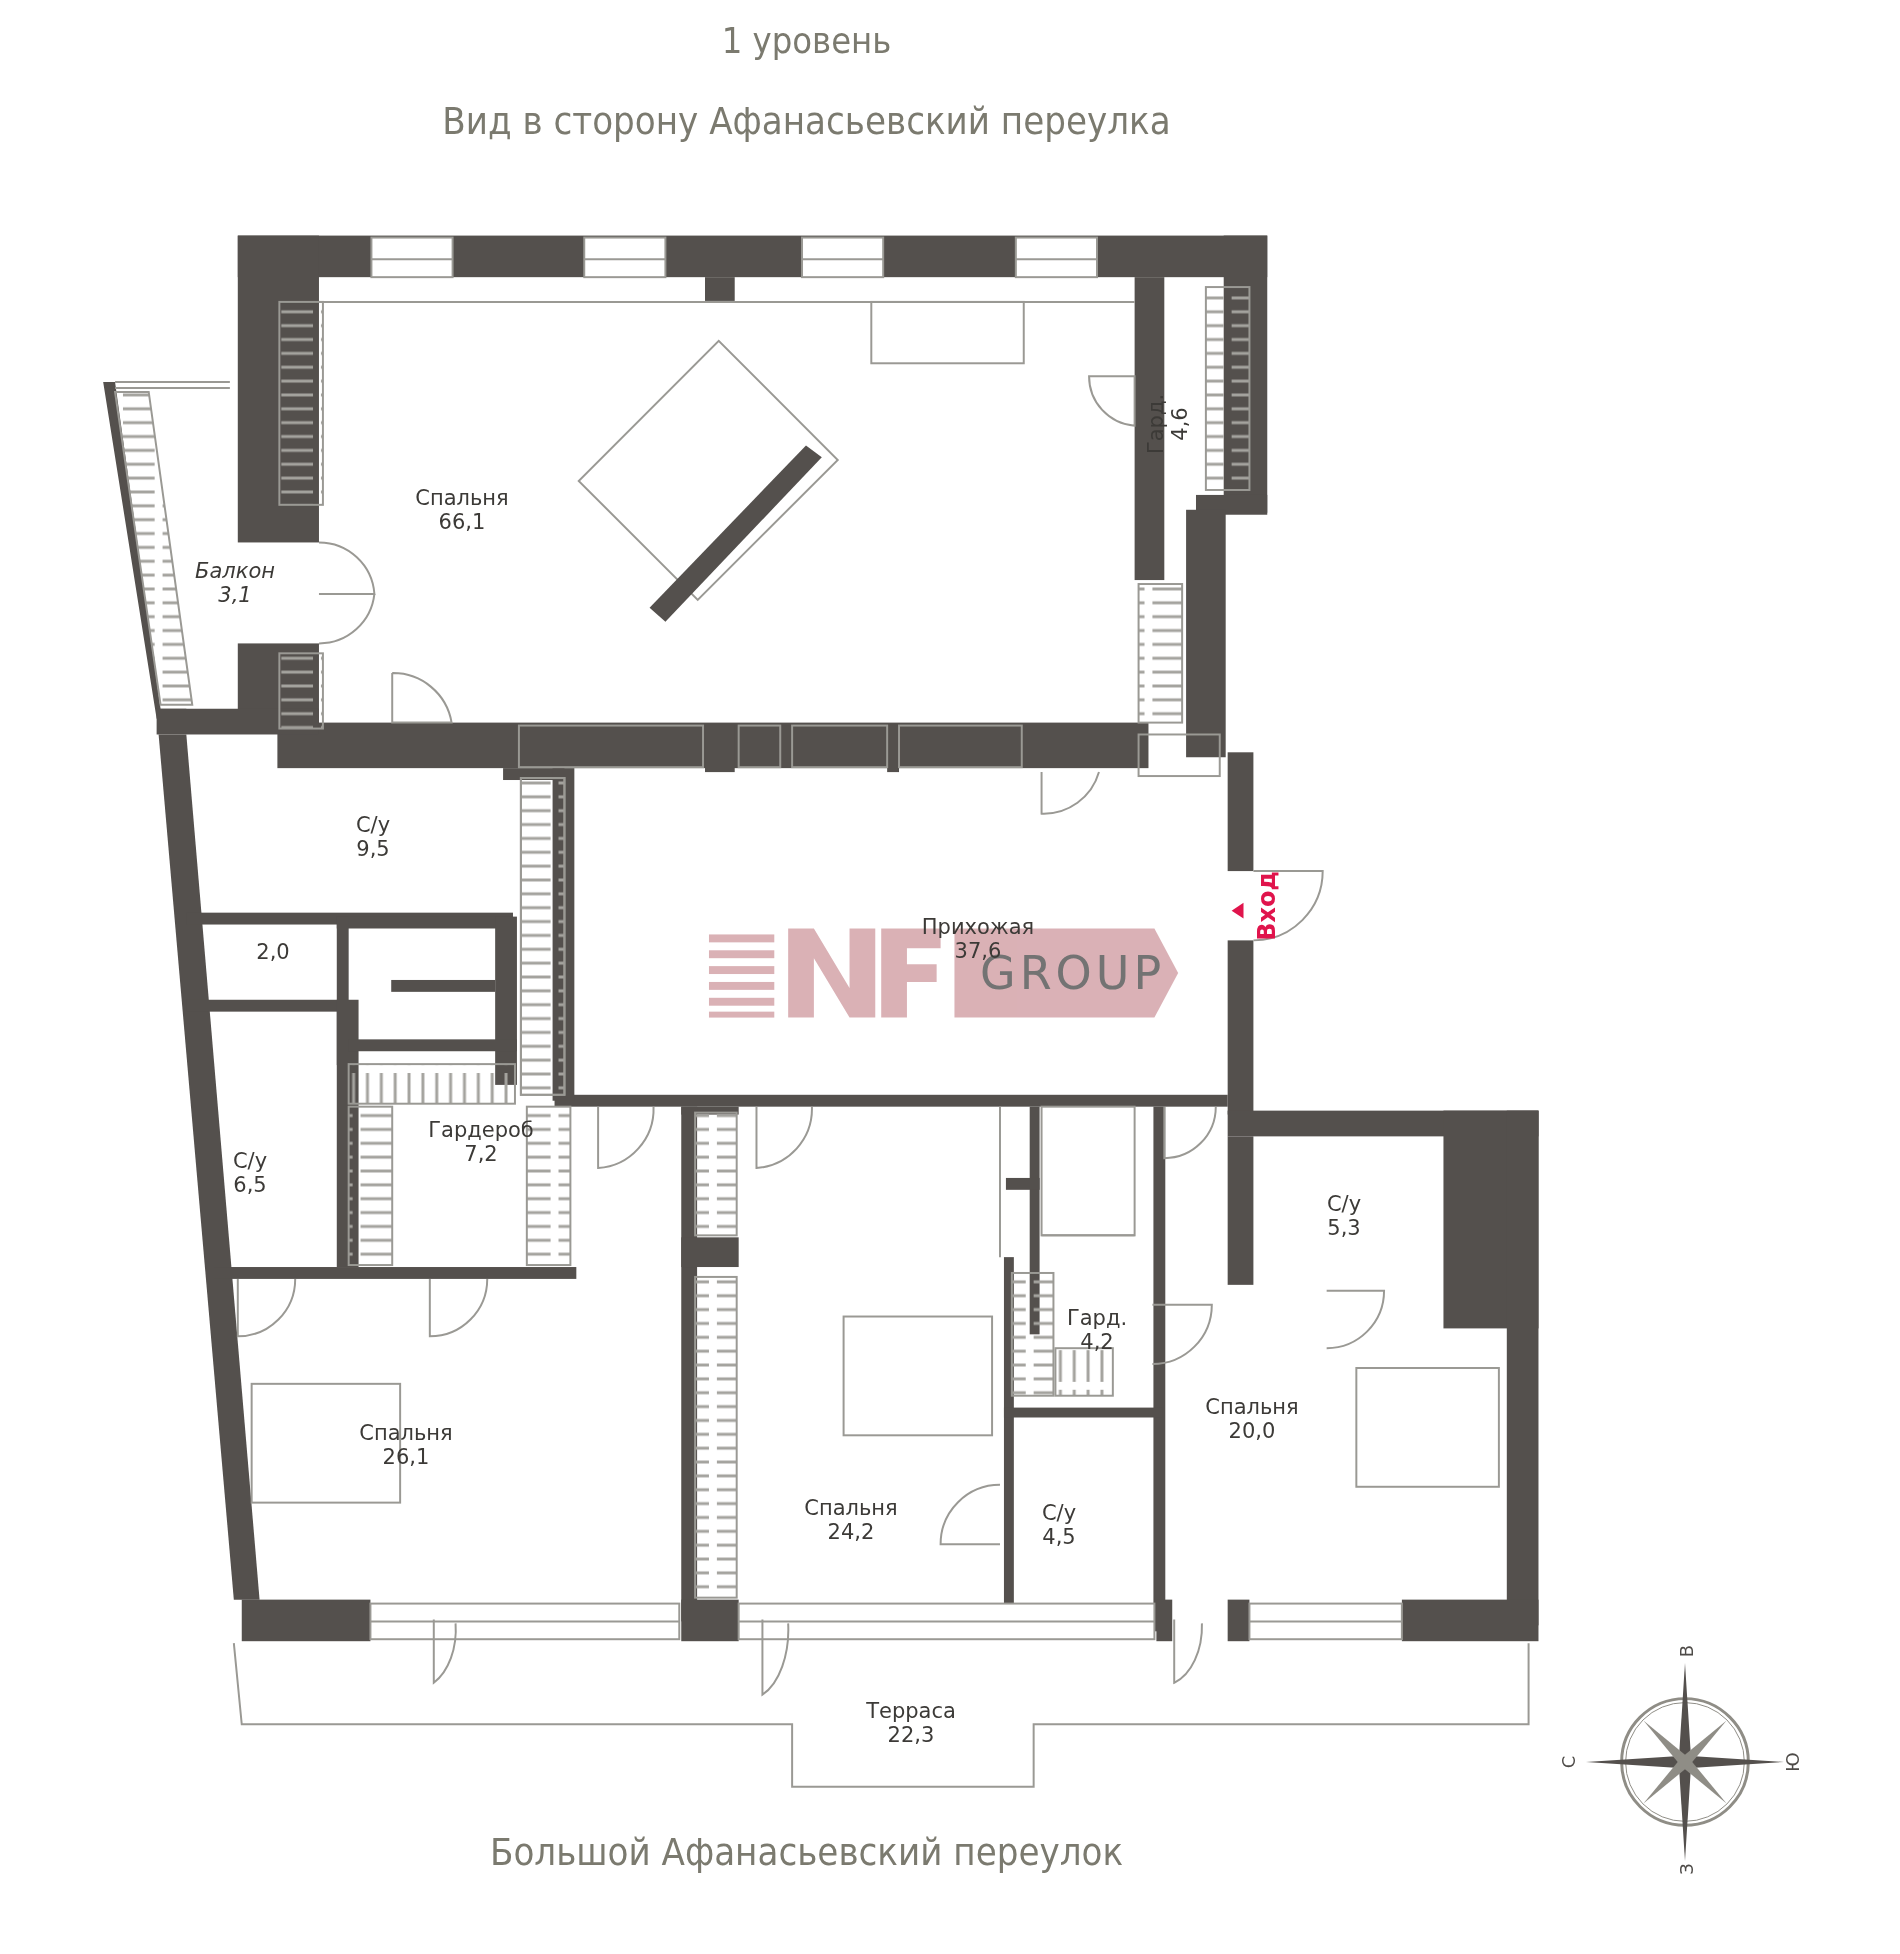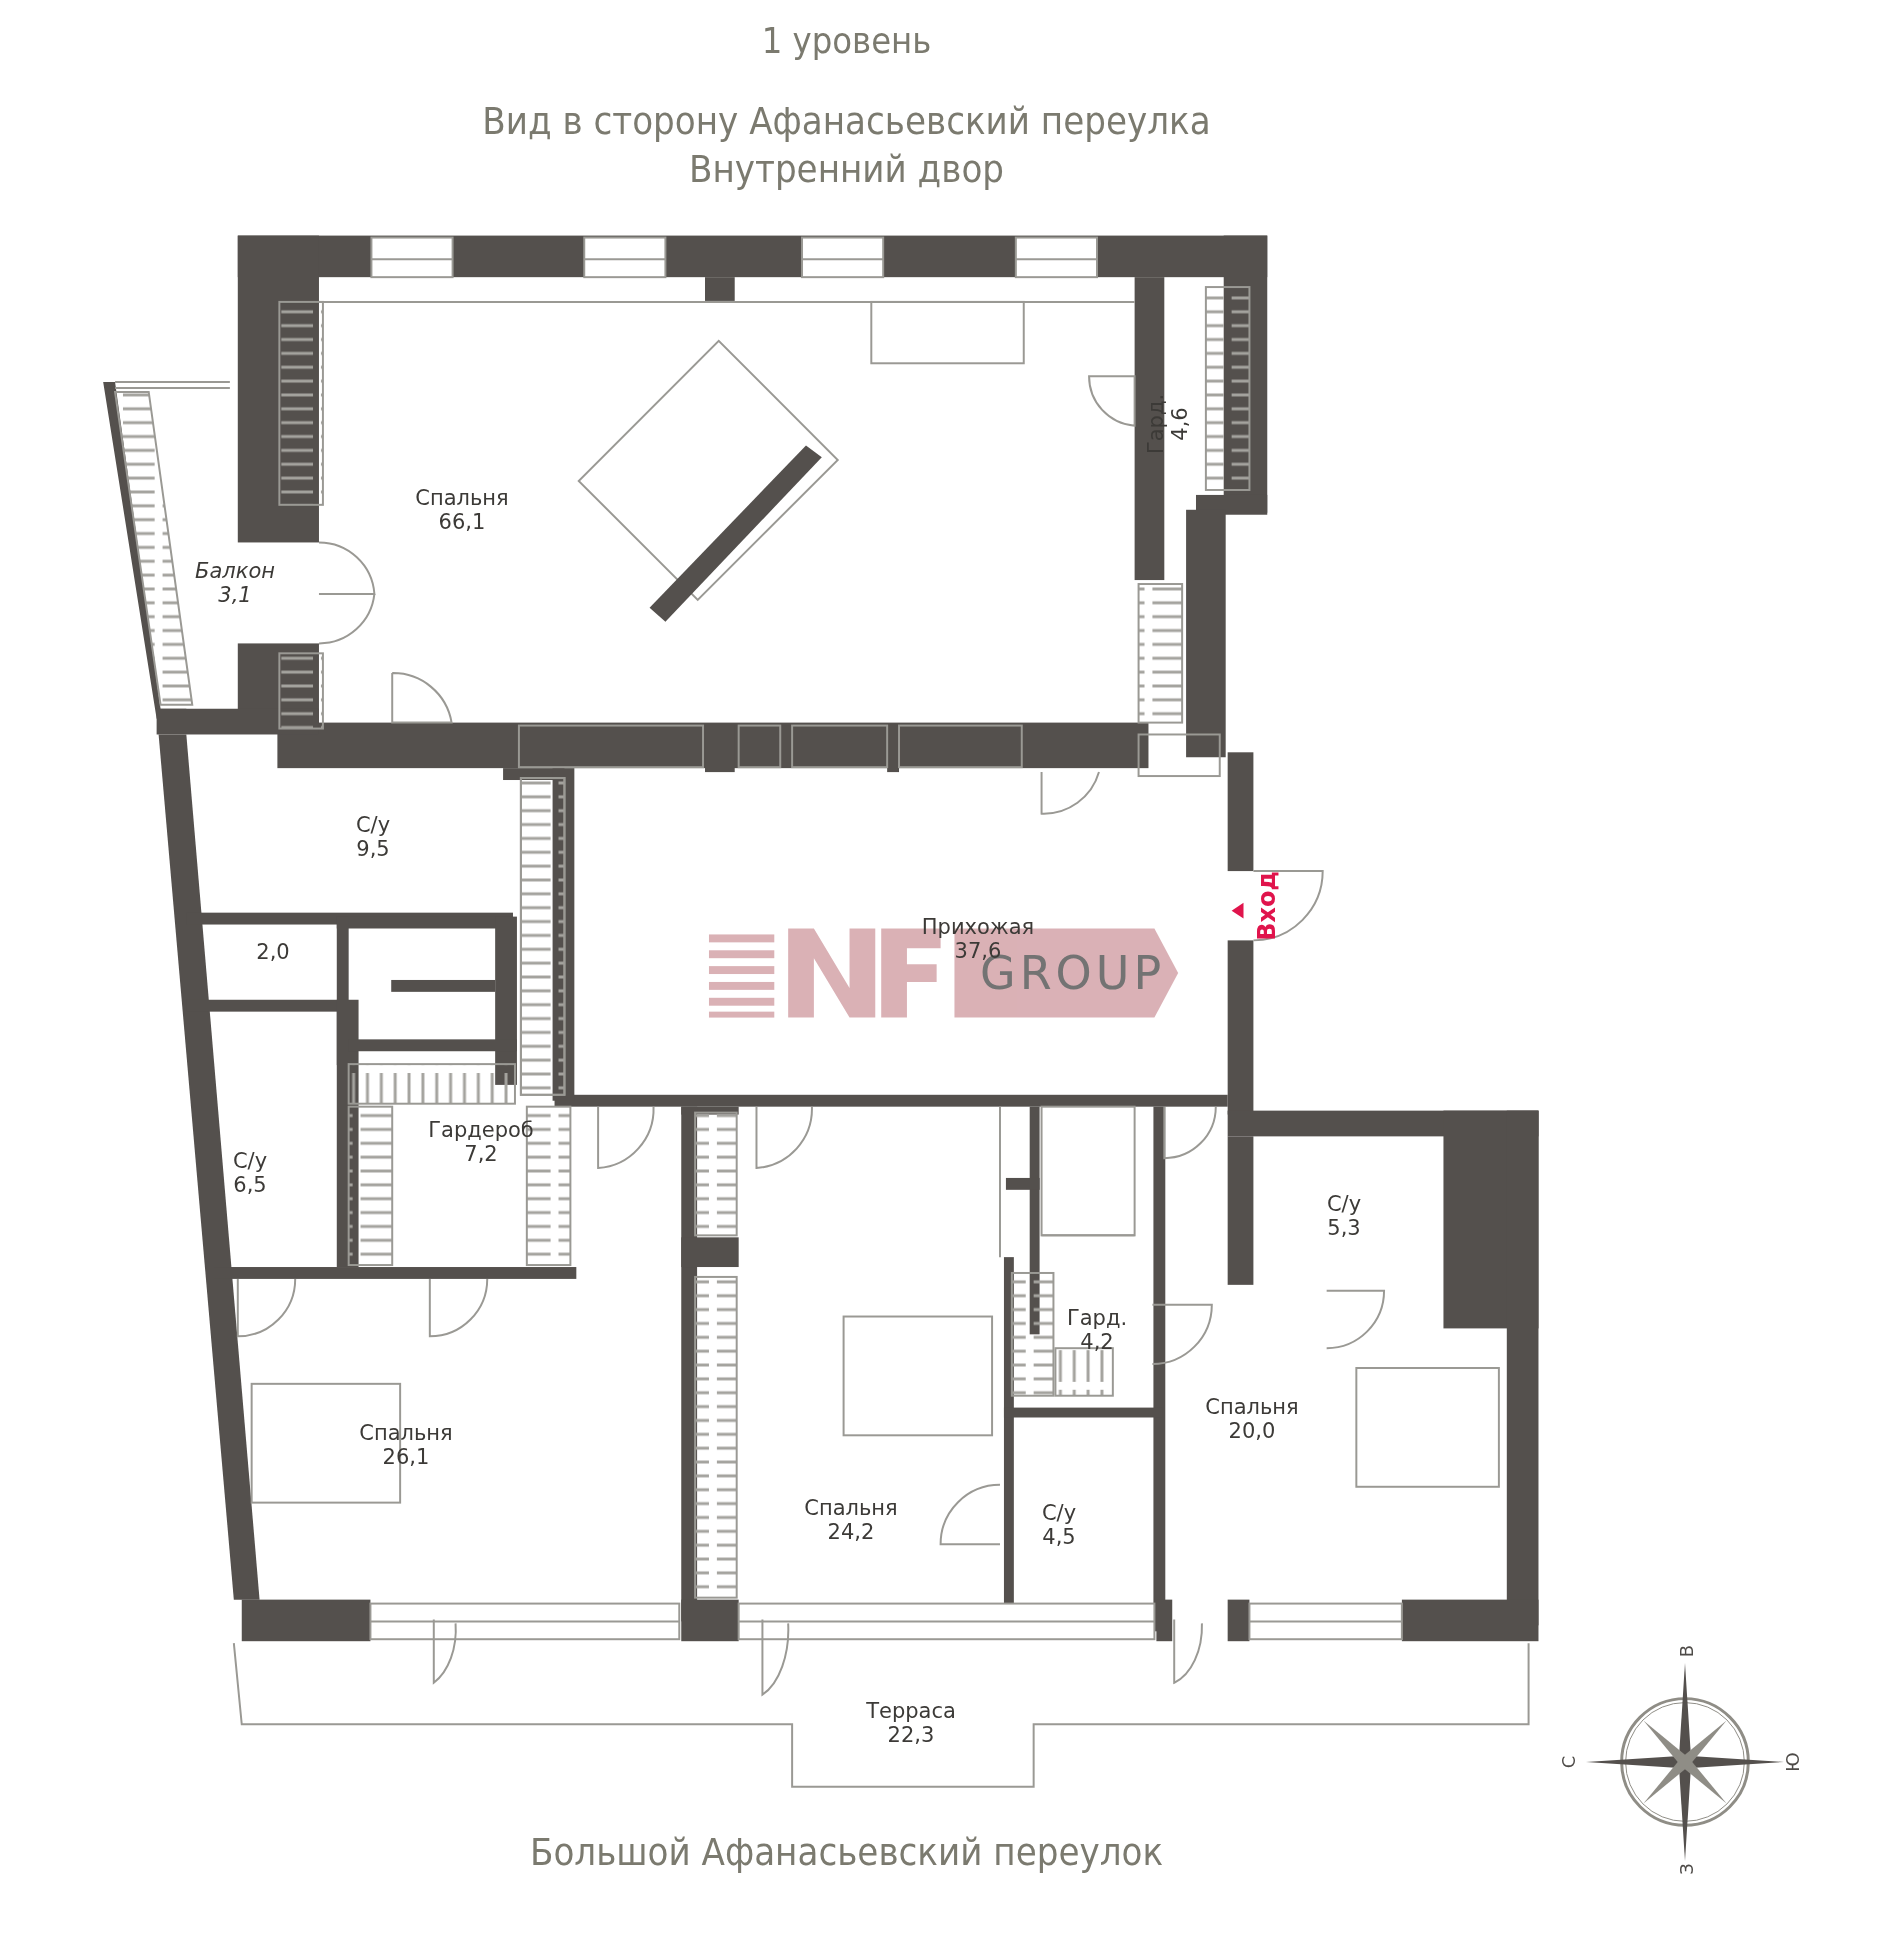--- a/index.html
+++ b/index.html
@@ -1,18 +1,18 @@
 <!DOCTYPE html>
 <html><head>
 <meta charset="utf-8">
 <style>
   html,body{margin:0;padding:0;background:#ffffff;}
   body{width:1901px;height:1954px;position:relative;overflow:hidden;font-family:"DejaVu Sans",sans-serif;}
   #plan{position:absolute;left:0;top:0;}
-  .hdr{position:absolute;left:0;width:1613px;text-align:center;color:#7b7a6f;font-family:"DejaVu Sans Condensed","DejaVu Sans",sans-serif;margin-left:40px;}
+  .hdr{position:absolute;left:0;width:1613px;text-align:center;color:#7b7a6f;font-family:"DejaVu Sans Condensed","DejaVu Sans",sans-serif;}
   .h-level{top:20px;font-size:36px;}
   .h-view{top:97px;font-size:38px;line-height:48px;}
   .h-street{top:1830px;font-size:38px;}
   .room{position:absolute;text-align:center;color:#3c3a37;font-size:21px;line-height:24px;transform:translate(-50%,-50%);white-space:nowrap;font-family:"DejaVu Sans",sans-serif;}
   .room.vert{transform:translate(-50%,-50%) rotate(-90deg);}
   .entry{position:absolute;color:#e0144c;font-size:24px;font-weight:bold;transform:translate(-50%,-50%) rotate(-90deg);}
   .compass-l{position:absolute;font-size:18px;color:#4e4b48;transform:translate(-50%,-50%);}
   .logo-text{position:absolute;left:980px;top:946px;font-size:46px;color:#737373;letter-spacing:4px;font-family:"DejaVu Sans",sans-serif;}
 </style>
 </head>
@@ -213,21 +213,20 @@
     <polygon points="-42,-42 -4,4 0,0 4,-4" fill="#8f8d86"></polygon>
     <polygon points="42,-42 4,4 0,0 -4,-4" fill="#8f8d86"></polygon>
     <polygon points="-42,42 -4,-4 0,0 4,4" fill="#8f8d86"></polygon>
     <polygon points="42,42 4,-4 0,0 -4,4" fill="#8f8d86"></polygon>
   </g>
 </svg>
 
 <div class="hdr h-level">1 уровень</div>
 <div class="hdr h-view">
   <div>Вид в сторону Афанасьевский переулка</div>
-  <div>Внутренний двор</div>
 </div>
 <div class="hdr h-street">Большой Афанасьевский переулок</div>
 
 <div class="logo-text">GROUP</div>
 
 <div class="room" style="left:462px;top:510px;">
   <div>Спальня</div>
   <div>66,1</div>
 </div>
 <div class="room vert" style="left:1168px;top:424px;">

